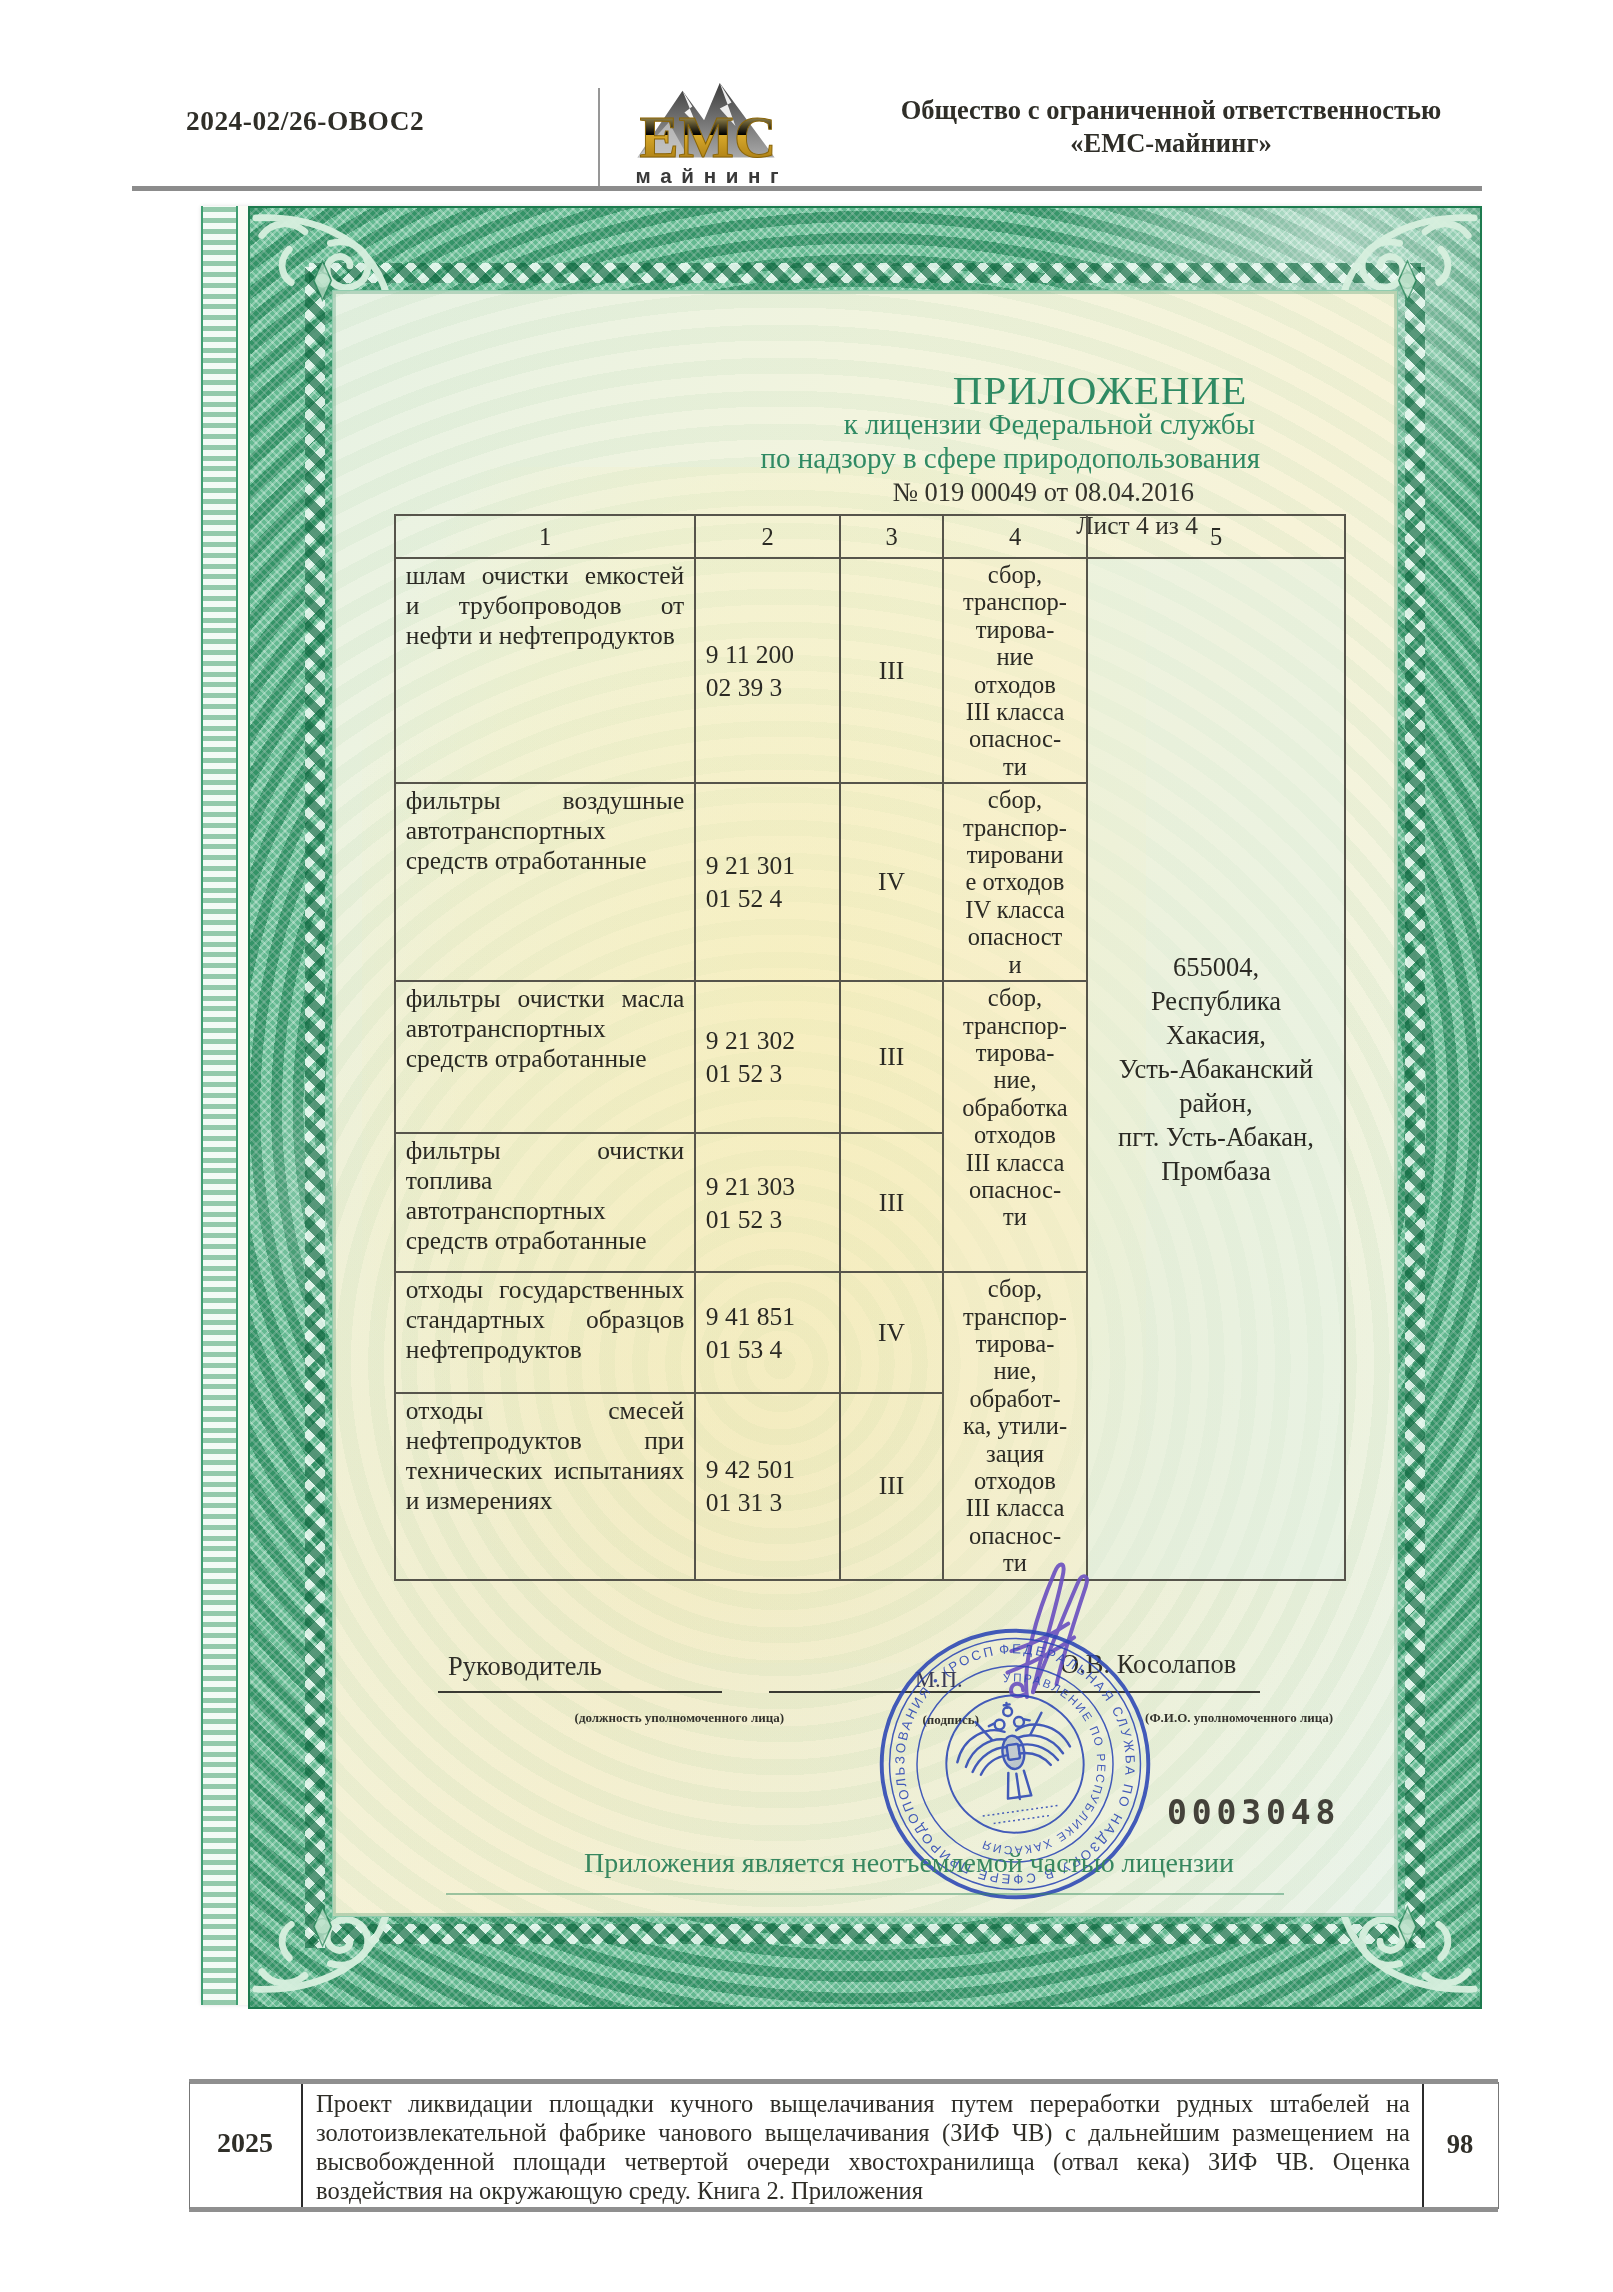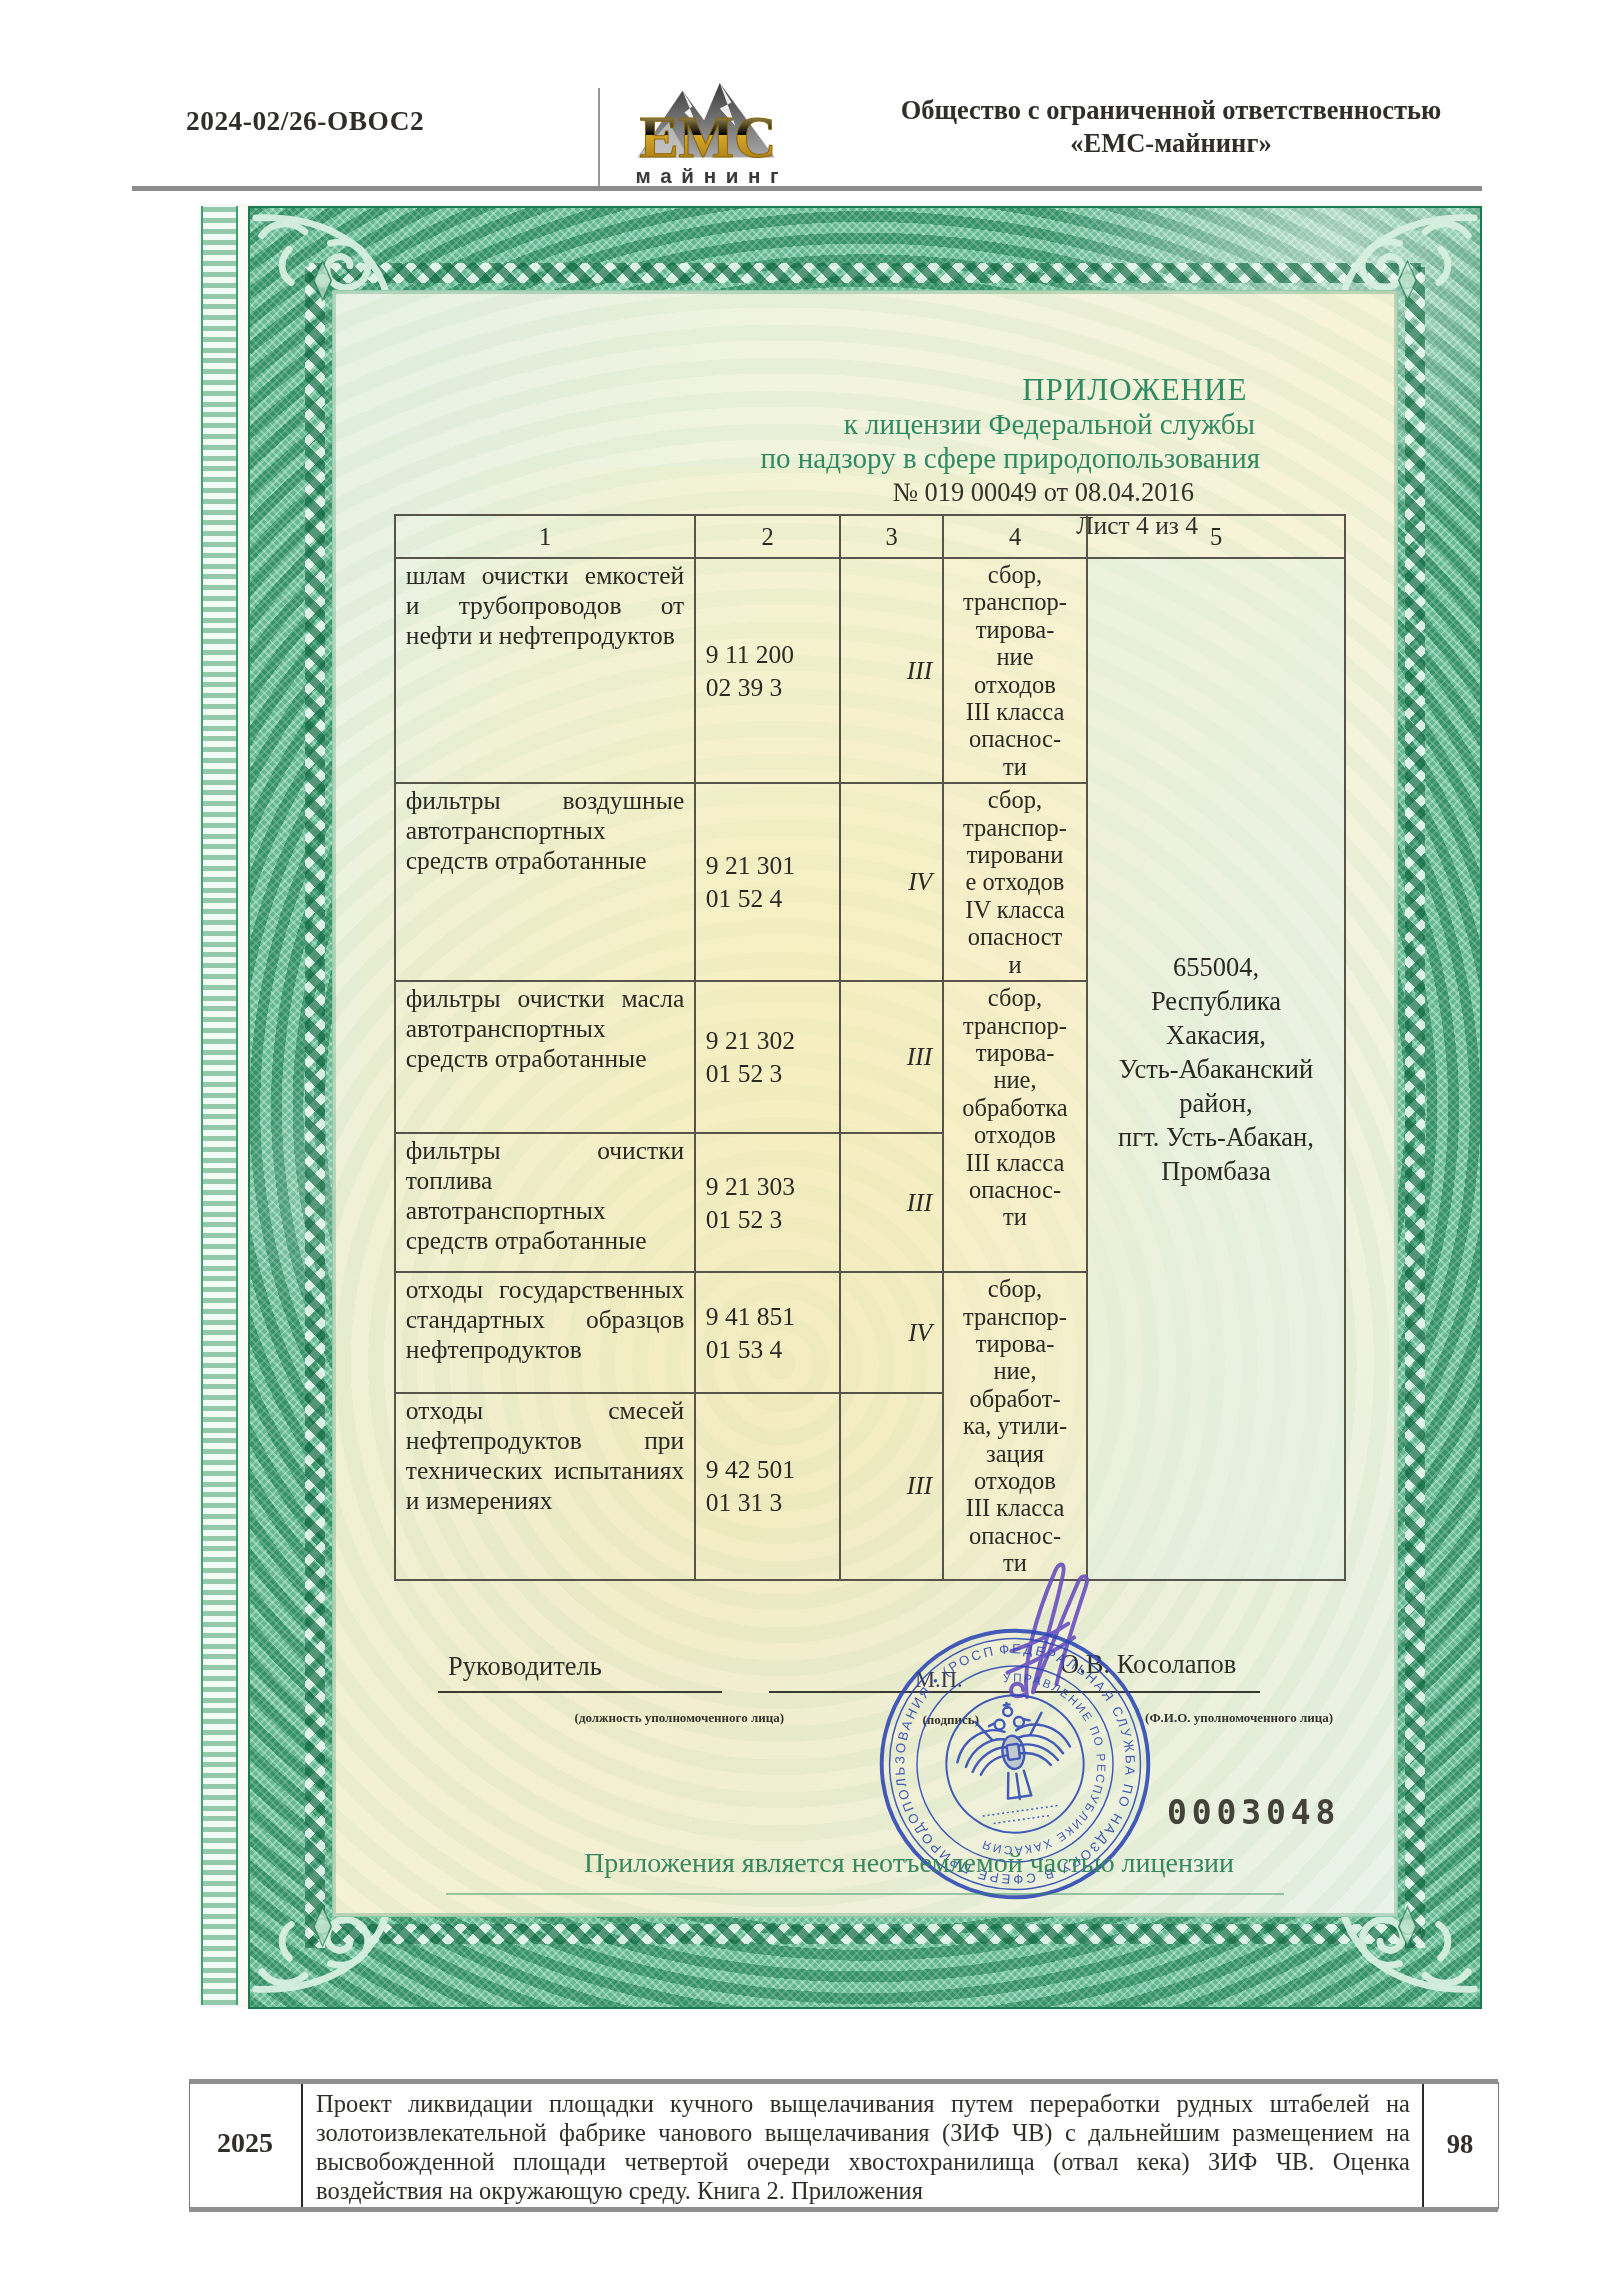--- a/index.html
+++ b/index.html
@@ -41,36 +41,36 @@
      background:
        radial-gradient(circle at 40% 70%, rgba(205,190,100,.15) 0, transparent 60%),
        repeating-radial-gradient(circle at 42% 66%, rgba(150,200,150,.10) 0 15.7px, transparent 15.7px 33px),
        linear-gradient(120deg,#e7f2e4 0%,#f2f4de 30%,#f7f3d8 55%,#eef4e4 85%,#e9f3ea 100%);}
   #warm-glow{left:29px;top:176px;width:784px;height:1196px;
      background:radial-gradient(ellipse at 55% 45%, rgba(250,238,178,.55) 0, rgba(250,238,178,.25) 55%, transparent 78%);}
 
   
   #title-block{right:137px;top:82px;width:549px;color:#2f8a63;}
   #title-block .ln{text-align:right;line-height:34px;}
-  .t1{font-size:31px;padding-right:12.7px;letter-spacing:1px;}
+  .t1{font-size:41px;padding-right:12.7px;letter-spacing:1px;}
   .t2{font-size:29px;padding-right:4.9px;}
   .t3{font-size:29px;padding-right:0;}
   .t4{font-size:26.5px;color:#33322b;padding-right:66px;line-height:31px;}
   .t5{font-size:25.5px;color:#33322b;padding-right:62px;line-height:29px;}
 
   
   #waste-table{position:absolute;left:61px;top:223px;width:950px;border-collapse:collapse;table-layout:fixed;
       font-size:25.5px;color:#2b2a24;}
   #waste-table td,#waste-table th{border:2px solid #56544b;padding:2px 9.8px;font-weight:normal;}
   #waste-table col.c1{width:300px}#waste-table col.c2{width:145px}#waste-table col.c3{width:103px}
   #waste-table col.c4{width:144px}#waste-table col.c5{width:258px}
   .hdr td{height:37px;text-align:center;font-size:24.5px;padding:0;}
   td.name{vertical-align:top;text-align:justify;line-height:30px;padding-top:5.9px;}
   td.code{vertical-align:middle;text-align:left;white-space:pre-line;line-height:33px;}
-  td.clazz{vertical-align:middle;text-align:right;font-style:italic;}
+  td.clazz{vertical-align:middle;text-align:center;}
   td.ops{vertical-align:top;text-align:center;white-space:pre-line;line-height:27.4px;font-size:24.5px;background:rgba(248,241,206,.35);}
   td.addr{vertical-align:middle;text-align:center;white-space:pre-line;line-height:34px;font-size:26.5px;background:rgba(226,242,230,.45);}
   tr.r1{height:214px}tr.r2{height:184px}tr.r3{height:152px}tr.r4{height:139px}tr.r5{height:118px}tr.r6{height:182px}
 
   
   .sig-label{font-size:26.5px;}
   #sig-role{left:115px;top:1360px;}
   #sig-name{left:727px;top:1358px;}
   .uline{height:2px;background:#3a3a33;top:1400px;}
   #ul-role{left:105px;width:284px;}

